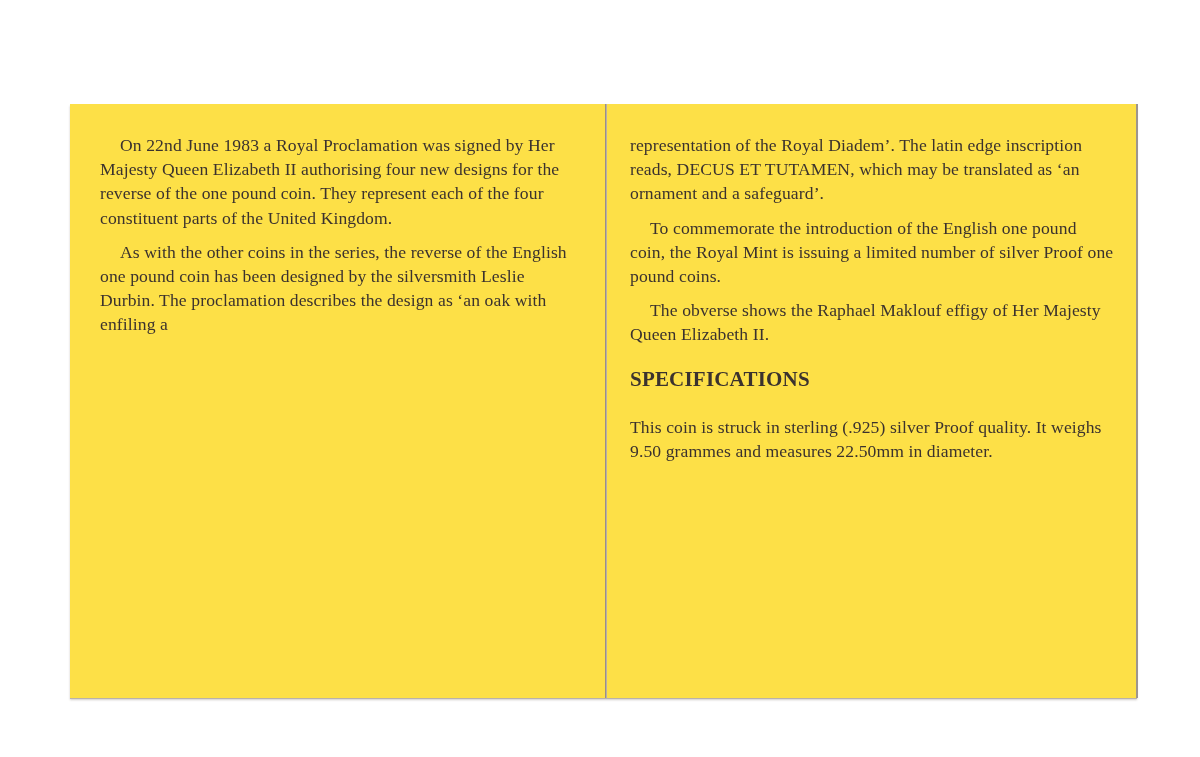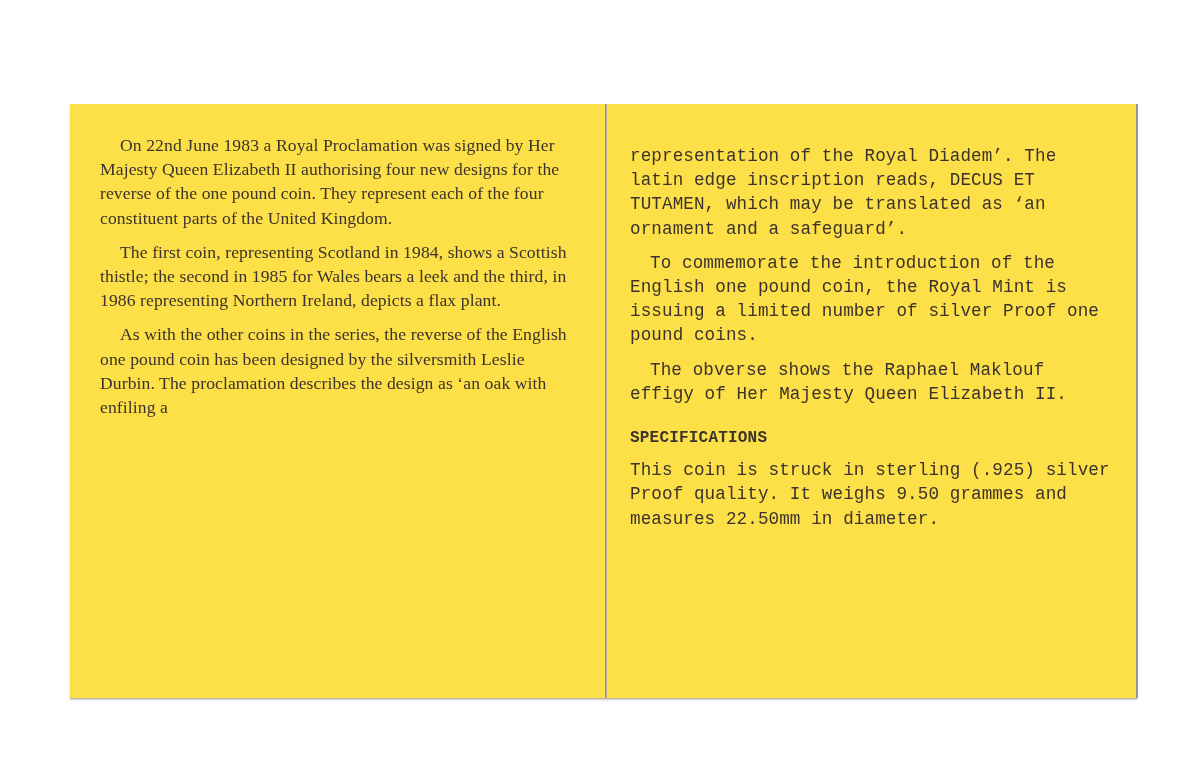--- a/index.html
+++ b/index.html
@@ -36,41 +36,40 @@
       width: 2px;
       background: #9d958e;
     }
     .content {
       position: absolute;
       font-size: 17.6px;
       line-height: 24.2px;
       letter-spacing: 0.1px;
     }
     .page.left .content { left: 30px; top: 29px; width: 480px; }
-    .page.right .content { left: 23px; top: 40px; width: 485px; font-family: Liberation Mono, monospace; }
+    .page.right .content { left: 23px; top: 29px; width: 485px; }
     p {
       margin: 0 0 10px 0;
       text-indent: 20px;
     }
     p.noindent { text-indent: 0; }
     h3 {
-      margin: 20px 0 8px 0;
-      font-size: 16px;
+      margin: 20px 0 24px 0;
+      font-size: 21px;
       font-weight: bold;
       letter-spacing: 0.2px;
     }
   </style>
 </head>
 <body>
 
 <div class="leaflet">
   <div class="page left">
     <div class="content">
       <p>On 22nd June 1983 a Royal Proclamation was signed by Her Majesty Queen Elizabeth II authorising four new designs for the reverse of the one pound coin. They represent each of the four constituent parts of the United Kingdom.</p>
-      <p>The first coin, representing Scotland in 1984, shows a Scottish thistle; the second in 1985 for Wales bears a leek and the third, in 1986 representing Northern Ireland, depicts a flax plant.</p>
       <p>As with the other coins in the series, the reverse of the English one pound coin has been designed by the silversmith Leslie Durbin. The proclamation describes the design as ‘an oak with enfiling a</p>
     </div>
   </div>
 
   <div class="fold"></div>
 
   <div class="page right">
     <div class="content">
       <p class="noindent">representation of the Royal Diadem’. The latin edge inscription reads, DECUS ET TUTAMEN, which may be translated as ‘an ornament and a safeguard’.</p>
       <p>To commemorate the introduction of the English one pound coin, the Royal Mint is issuing a limited number of silver Proof one pound coins.</p>

